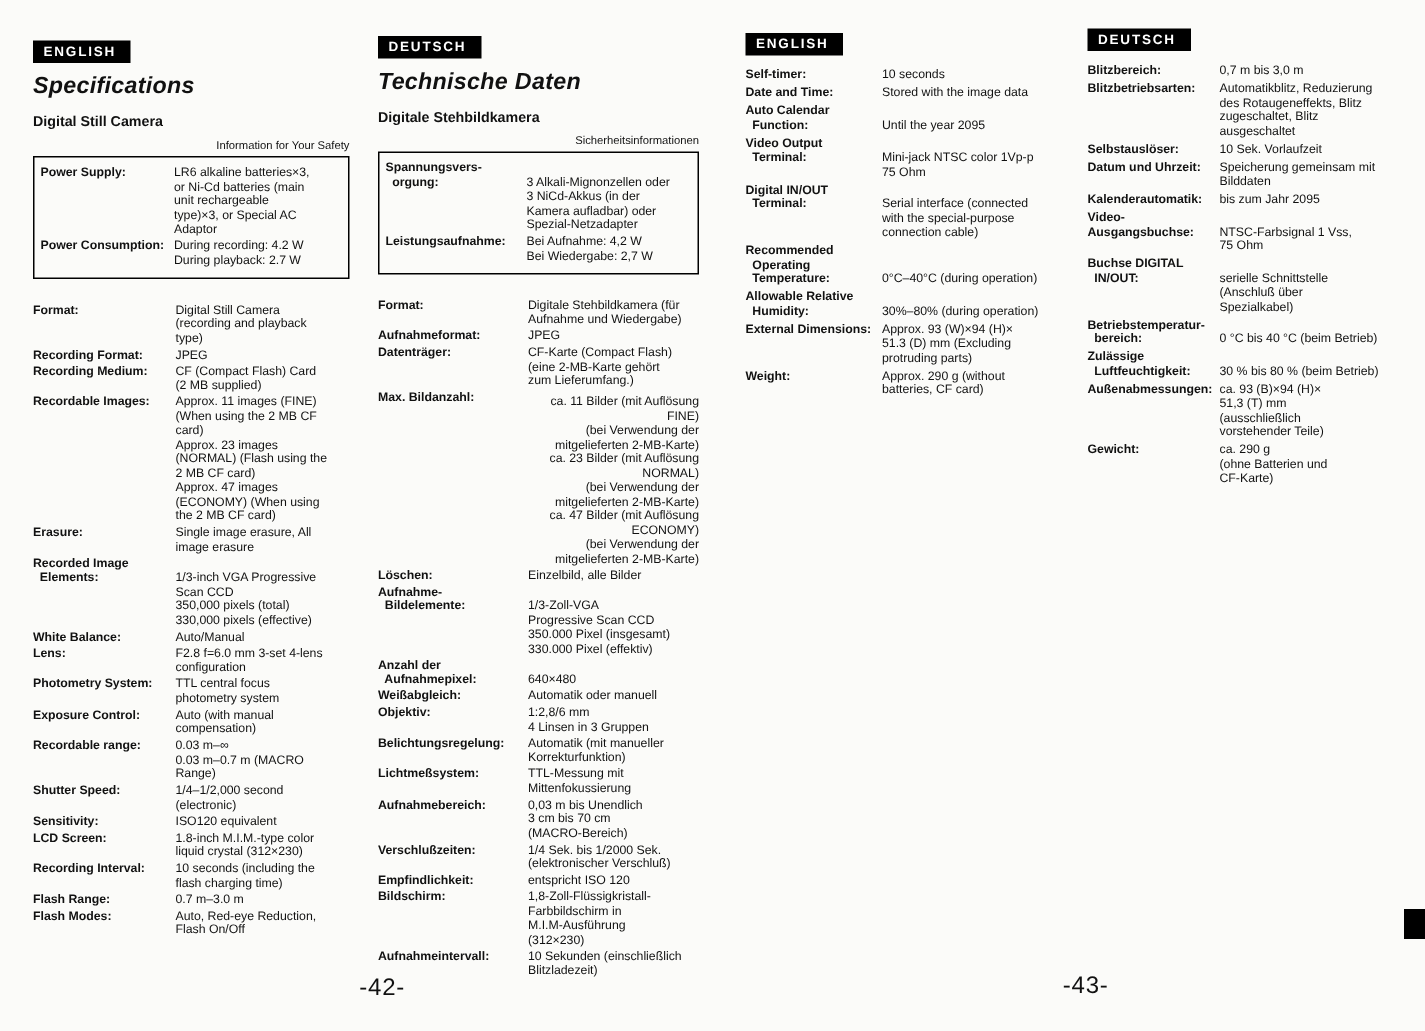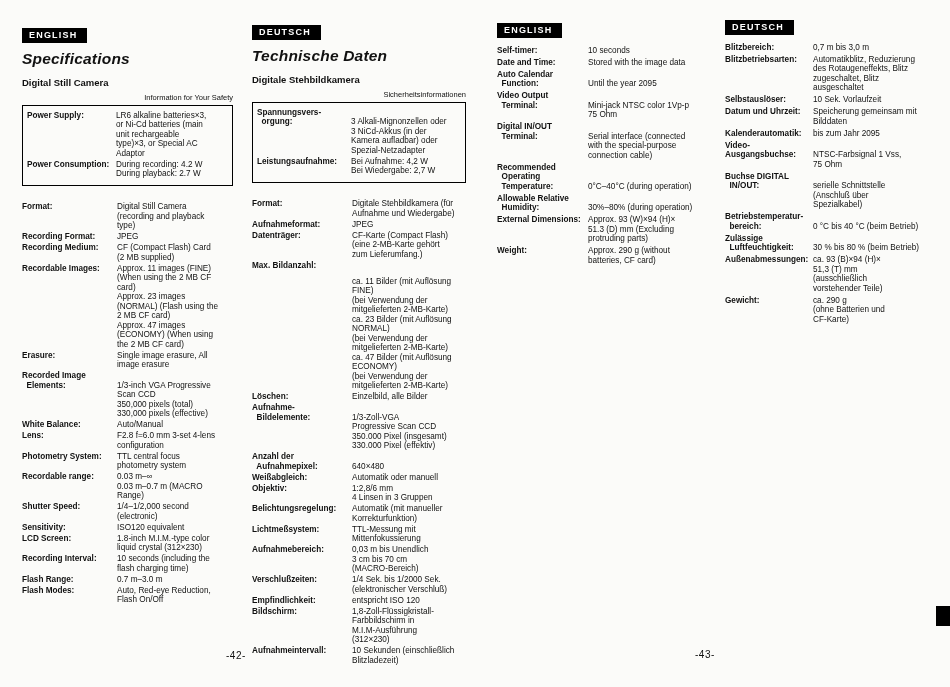--- a/index.html
+++ b/index.html
@@ -47,21 +47,21 @@
 
   .spec-list { margin-top: 16px; }
   .c3 .spec-list, .c4 .spec-list { margin-top: 8px; }
 
   .spec-row { display: flex; margin-bottom: 1.5px; }
   .c3 .spec-row, .c4 .spec-row { margin-bottom: 2.5px; }
   .spec-label { width: var(--lw); flex: 0 0 var(--lw); font-weight: bold; }
   .spec-value { flex: 1; min-width: 0; }
   .line { font-size: 8.2px; line-height: 9.5px; white-space: pre; }
 
-  .page-number { position: absolute; font-size: 10px; letter-spacing: 0.5px; width: 44px; text-align: left; }
+  .page-number { position: absolute; font-size: 16px; letter-spacing: 0.5px; width: 44px; text-align: right; }
   .pn-left  { left: 226px; top: 650px; }
   .pn-right { left: 695px; top: 649px; }
 
   .edge-marker { position: absolute; right: 0; top: 606px; width: 14px; height: 20px; background: #000; }
 </style>
 </head>
 <body>
 
 <div class="sheet">
 
@@ -179,20 +179,29 @@
           <div class="spec-label">
             <div class="line">Photometry System:</div>
           </div>
           <div class="spec-value" style="margin-top: 0px;">
             <div class="line">TTL central focus</div>
             <div class="line">photometry system</div>
           </div>
         </div>
         <div class="spec-row">
           <div class="spec-label">
+            <div class="line">Exposure Control:</div>
+          </div>
+          <div class="spec-value" style="margin-top: 0px;">
+            <div class="line">Auto (with manual</div>
+            <div class="line">compensation)</div>
+          </div>
+        </div>
+        <div class="spec-row">
+          <div class="spec-label">
             <div class="line">Recordable range:</div>
           </div>
           <div class="spec-value" style="margin-top: 0px;">
             <div class="line">0.03 m–∞</div>
             <div class="line">0.03 m–0.7 m (MACRO</div>
             <div class="line">Range)</div>
           </div>
         </div>
         <div class="spec-row">
           <div class="spec-label">
@@ -302,21 +311,21 @@
           <div class="spec-value" style="margin-top: 0px;">
             <div class="line">CF-Karte (Compact Flash)</div>
             <div class="line">(eine 2-MB-Karte gehört</div>
             <div class="line">zum Lieferumfang.)</div>
           </div>
         </div>
         <div class="spec-row">
           <div class="spec-label">
             <div class="line">Max. Bildanzahl:</div>
           </div>
-          <div class="spec-value" style="margin-top: 16px;">
+          <div class="spec-value" style="margin-top: 3px; text-align: right;">
             <div class="line">ca. 11 Bilder (mit Auflösung</div>
             <div class="line">FINE)</div>
             <div class="line">(bei Verwendung der</div>
             <div class="line">mitgelieferten 2-MB-Karte)</div>
             <div class="line">ca. 23 Bilder (mit Auflösung</div>
             <div class="line">NORMAL)</div>
             <div class="line">(bei Verwendung der</div>
             <div class="line">mitgelieferten 2-MB-Karte)</div>
             <div class="line">ca. 47 Bilder (mit Auflösung</div>
             <div class="line">ECONOMY)</div>

